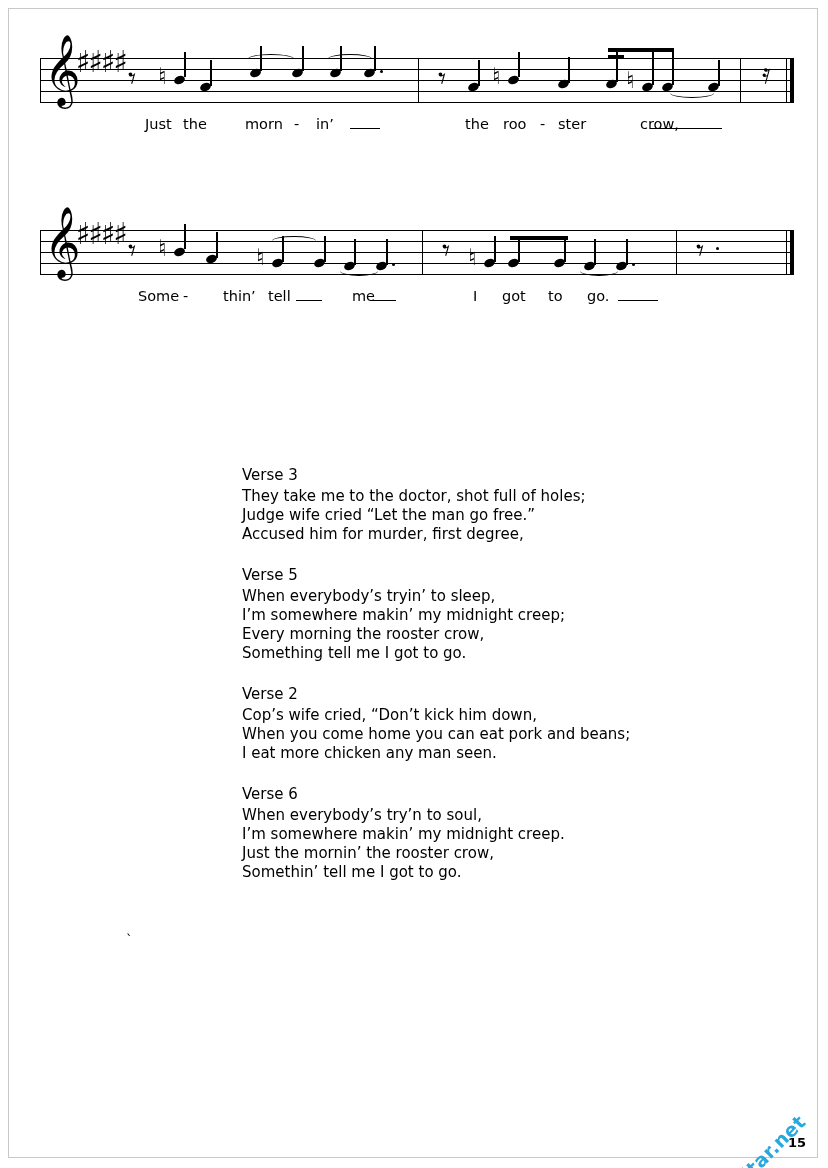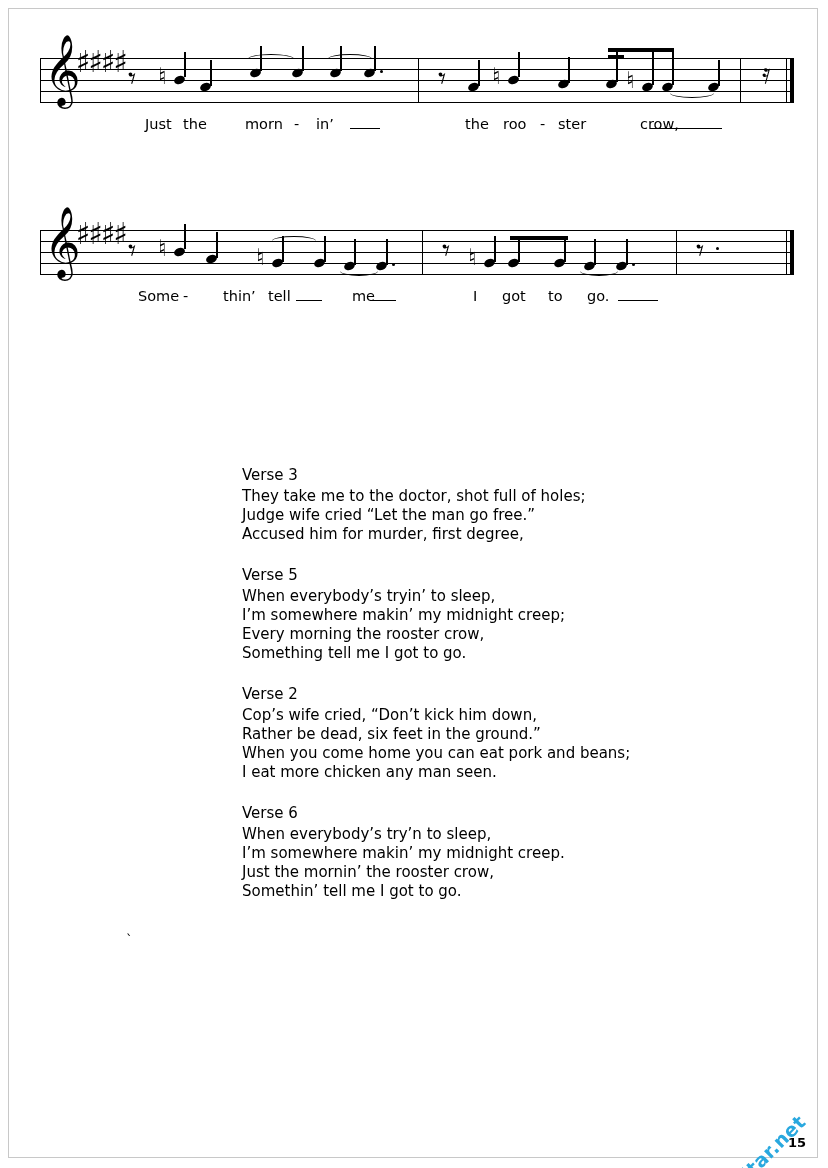--- a/index.html
+++ b/index.html
@@ -400,28 +400,27 @@
       <div class="verse-title">Verse 5</div>
       <div class="verse-line">When everybody’s tryin’ to sleep,</div>
       <div class="verse-line">I’m somewhere makin’ my midnight creep;</div>
       <div class="verse-line">Every morning the rooster crow,</div>
       <div class="verse-line">Something tell me I got to go.</div>
     </div>
 
     <div class="verse-block">
       <div class="verse-title">Verse 2</div>
       <div class="verse-line">Cop’s wife cried, “Don’t kick him down,</div>
-      <div class="verse-line">Rather be dead, six feet in the ground.”</div>
       <div class="verse-line">When you come home you can eat pork and beans;</div>
       <div class="verse-line">I eat more chicken any man seen.</div>
     </div>
 
     <div class="verse-block">
       <div class="verse-title">Verse 6</div>
-      <div class="verse-line">When everybody’s try’n to sleep,</div>
+      <div class="verse-line">When everybody’s try’n to soul,</div>
       <div class="verse-line">I’m somewhere makin’ my midnight creep.</div>
       <div class="verse-line">Just the mornin’ the rooster crow,</div>
       <div class="verse-line">Somethin’ tell me I got to go.</div>
     </div>
 
   </div>
 
   <div class="stray-mark">`</div>
 
   <div class="watermark">vnguitar.net</div>

